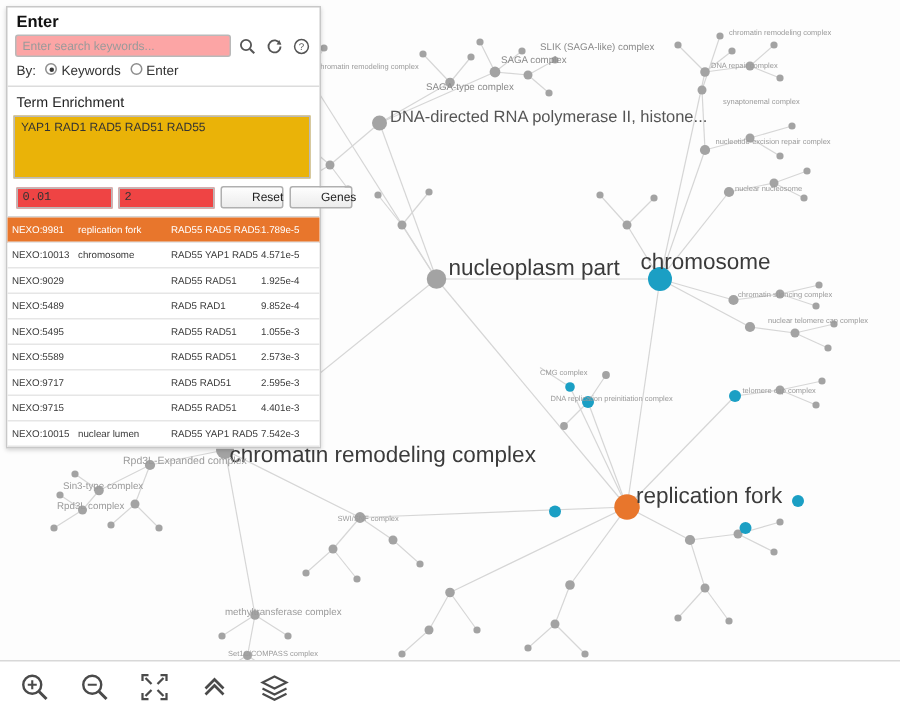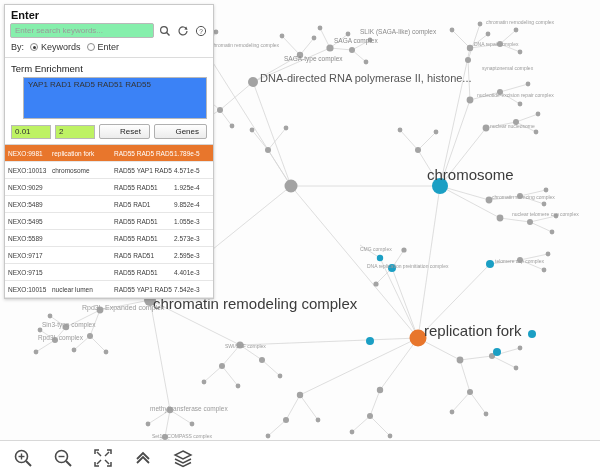--- a/index.html
+++ b/index.html
@@ -71,21 +71,21 @@
     display: flex;
     align-items: center;
     padding: 0 5px 4px 5px;
     gap: 3px;
   }
   .search-input {
     flex: 1;
     height: 15px;
     border: 1px solid #b9b9b9;
     border-radius: 2px;
-    background: #86efac;
+    background: #fca5a5;
     font-size: 8px;
     padding: 0 4px;
     color: #333;
     box-sizing: border-box;
     font-family: "Liberation Sans", sans-serif;
   }
   .search-input::placeholder { color: #9a9a9a; }
   .icon-btn {
     width: 15px;
     height: 15px;
@@ -98,21 +98,20 @@
   .radio-row {
     display: flex;
     align-items: center;
     gap: 6px;
     padding: 0 6px 5px 6px;
     font-size: 9px;
     color: #333;
   }
   .radio-item {
     display: flex;
-    align-items: center;
     gap: 3px;
   }
   .radio {
     width: 8px;
     height: 8px;
     border: 1px solid #8d8d8d;
     border-radius: 50%;
     background: #fff;
     position: relative;
     box-sizing: border-box;
@@ -130,47 +129,47 @@
   .section-sep {
     border-top: 1px solid #dcdcdc;
     margin: 0;
   }
   .section-title {
     padding: 5px 6px 3px 6px;
     font-size: 9.5px;
     color: #222;
   }
   .term-box {
-    margin: 0 6px 5px 18px;
+    margin: 0 6px 5px 4px;
     height: 42px;
     border: 1px solid #b9b9b9;
-    background: #3b82f6;
+    background: #eab308;
     font-size: 8px;
     color: #333;
     padding: 2px 4px;
     box-sizing: border-box;
     line-height: 1.3;
     overflow: hidden;
   }
   .params-row {
     display: flex;
     align-items: center;
     gap: 4px;
     padding: 0 6px 5px 6px;
   }
   .param-input {
-    width: 40px;
+    width: 64px;
     height: 14px;
     border: 1px solid #b9b9b9;
-    background: #bef264;
+    background: #ef4444;
     font-size: 8px;
     padding: 0 3px;
     color: #333;
     box-sizing: border-box;
-    font-family: Liberation Sans, sans-serif;
+    font-family: Liberation Mono, monospace;
   }
   .btn {
     height: 15px;
     min-width: 30px;
     padding: 0 20px;
     font-size: 8px;
     border: 1px solid #b0b0b0;
     border-radius: 2px;
     background: linear-gradient(#fefefe, #ececec);
     color: #222;
@@ -470,20 +469,21 @@
         <circle cx="497" cy="352" r="4" fill="#1b9fc4"></circle>
         <circle cx="532" cy="334" r="4" fill="#1b9fc4"></circle>
 
         <circle cx="440" cy="186" r="8" fill="#1b9fc4"></circle>
         <circle cx="418" cy="338" r="8.5" fill="#e8762c"></circle>
       </g>
     </svg>
 
     <div class="netlabel big" style="left:427px; top:166px;">chromosome</div>
     <div class="netlabel big" style="left:424px; top:322px;">replication fork</div>
+    <div class="netlabel big" style="left:299px; top:170px;">nucleoplasm part</div>
     <div class="netlabel big" style="left:153px; top:295px;">chromatin remodeling complex</div>
     <div class="netlabel med" style="left:260px; top:72px;">DNA-directed RNA polymerase II, histone...</div>
     <div class="netlabel med" style="left:120px; top:237px; color:#b9b9b9;">nuclear chromatin</div>
     <div class="netlabel small" style="left:284px; top:55px;">SAGA-type complex</div>
     <div class="netlabel small" style="left:334px; top:37px;">SAGA complex</div>
     <div class="netlabel small" style="left:360px; top:28px;">SLIK (SAGA-like) complex</div>
     <div class="netlabel tiny" style="left:211px; top:42px;">chromatin remodeling complex</div>
     <div class="netlabel tiny" style="left:477px; top:92px;">nucleotide-excision repair complex</div>
     <div class="netlabel tiny" style="left:490px; top:123px;">nuclear nucleosome</div>
     <div class="netlabel tiny" style="left:474px; top:41px;">DNA repair complex</div>

